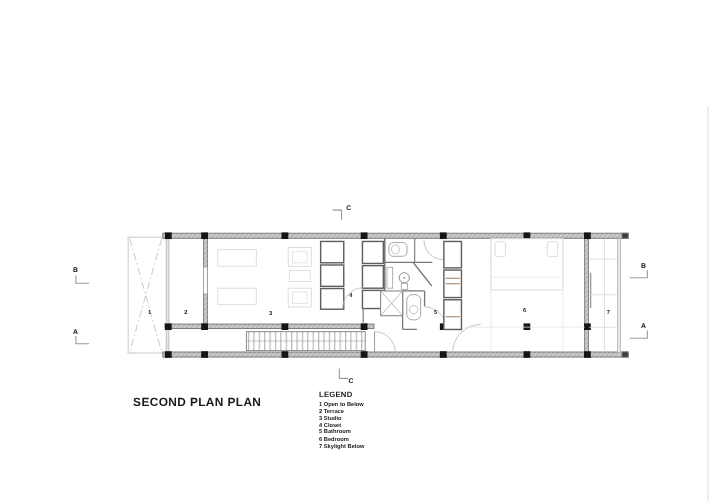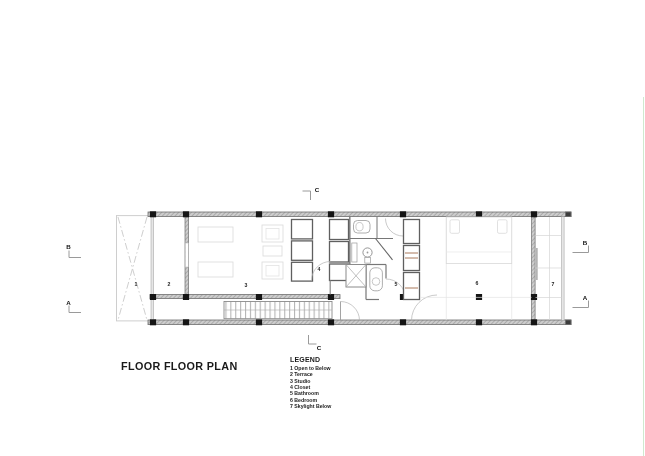--- a/index.html
+++ b/index.html
@@ -207,21 +207,21 @@
 
   <div id="section-markers">
       <span class="marker-label" style="left: 68.5px; top: 246px;">B</span>
       <span class="marker-label" style="left: 68.5px; top: 301.5px;">A</span>
       <span class="marker-label" style="left: 317px; top: 188.5px;">C</span>
       <span class="marker-label" style="left: 319px; top: 346.5px;">C</span>
       <span class="marker-label" style="left: 585px; top: 241.5px;">B</span>
       <span class="marker-label" style="left: 585px; top: 296.5px;">A</span>
     </div>
 
-  <div class="page-title">FLOOR FLOOR PLAN</div>
+  <div class="page-title">SECOND PLAN PLAN</div>
 
   <div class="legend">
     <div class="legend-title">LEGEND</div>
     <div id="legend-items">
         <div class="legend-item">1 Open to Below</div>
         <div class="legend-item">2 Terrace</div>
         <div class="legend-item">3 Studio</div>
         <div class="legend-item">4 Closet</div>
         <div class="legend-item">5 Bathroom</div>
         <div class="legend-item">6 Bedroom</div>

